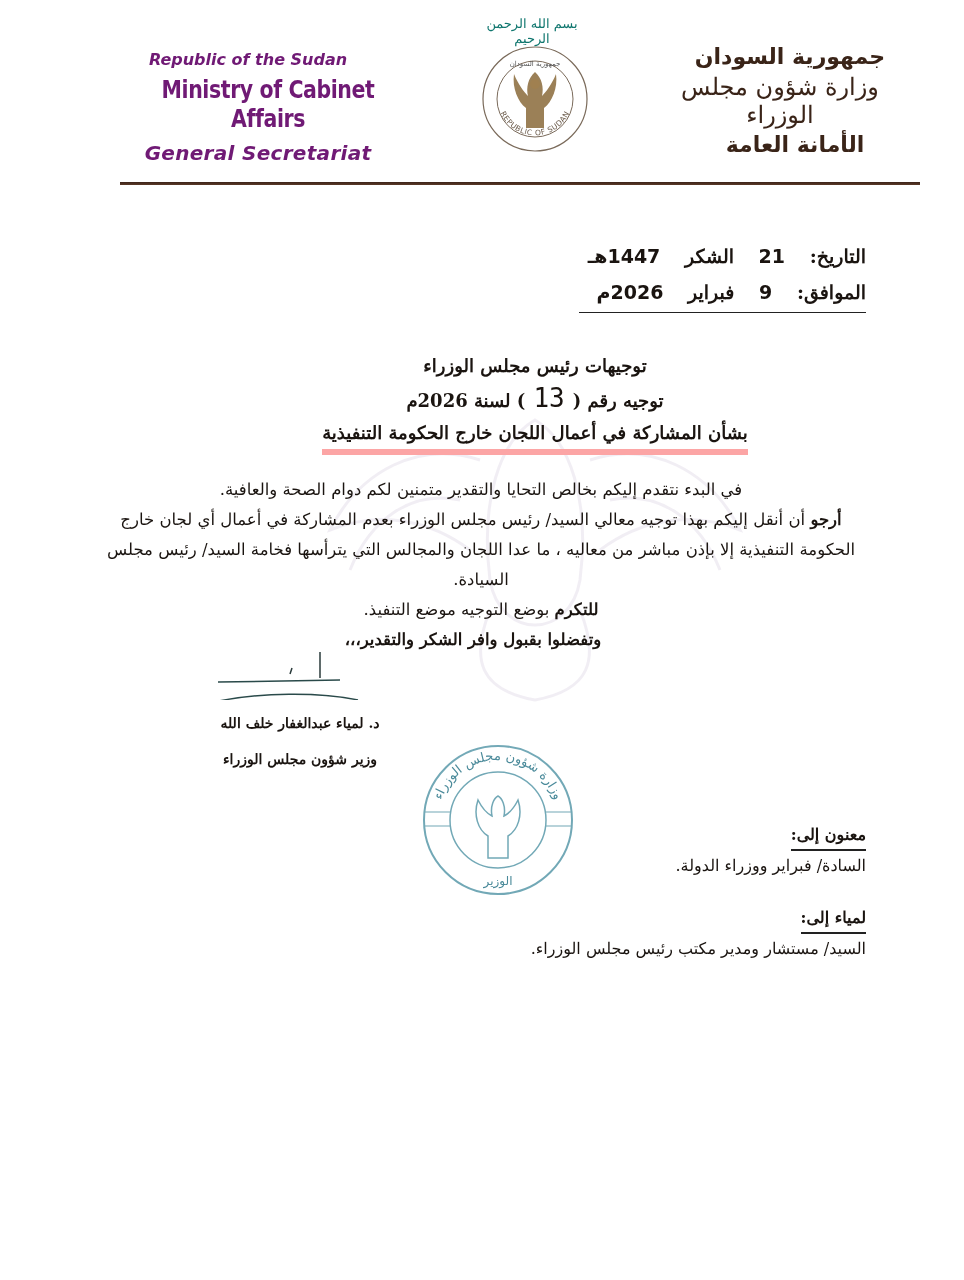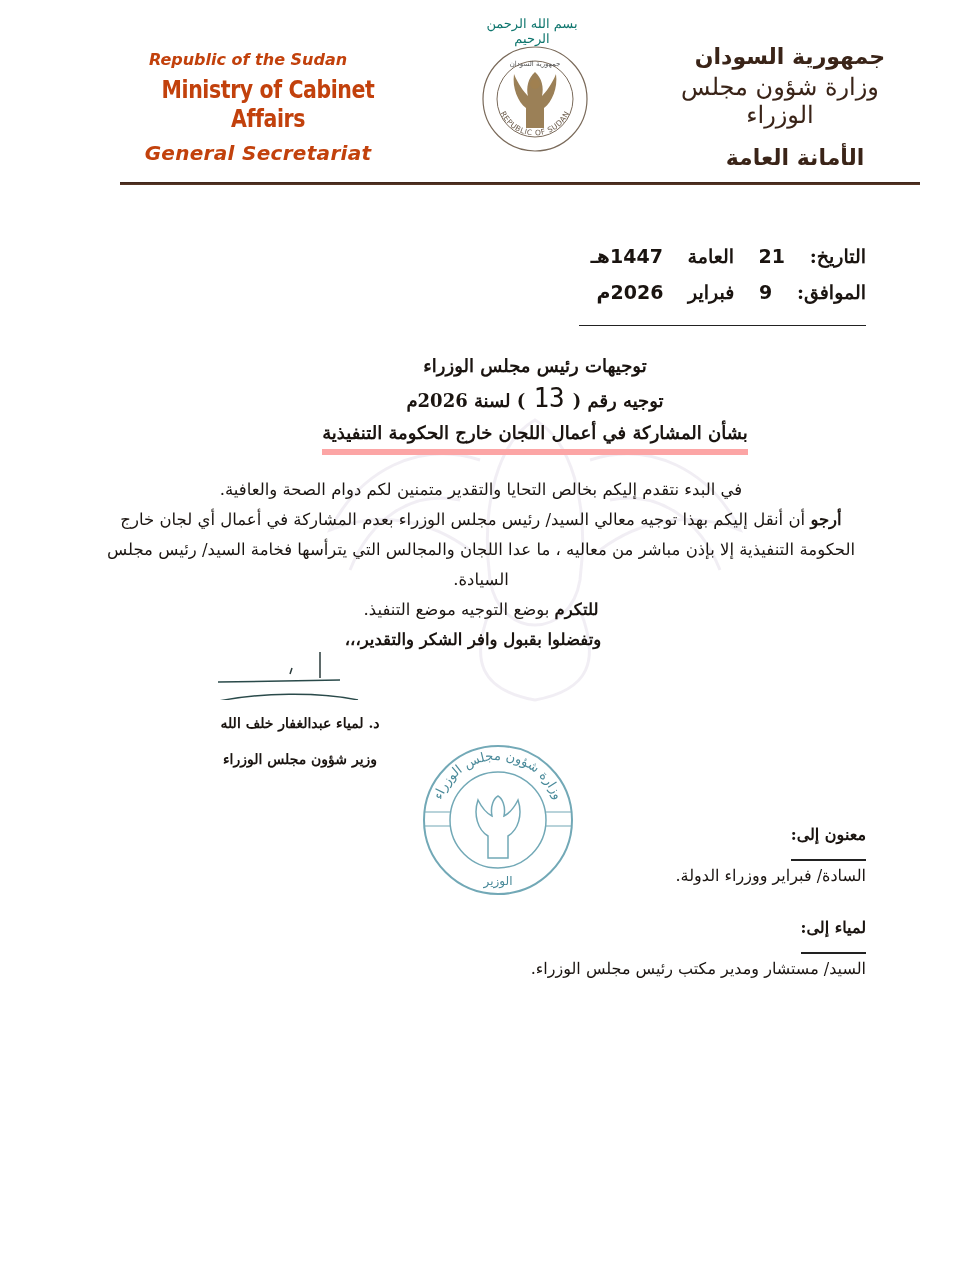--- a/index.html
+++ b/index.html
@@ -5,63 +5,63 @@
     html, body { margin: 0; padding: 0; }
     body {
       width: 964px; height: 1280px; position: relative; overflow: hidden;
       background: #ffffff;
       font-family: "DejaVu Serif", serif;
       color: #1a1410;
     }
     .abs { position: absolute; }
 
     
-    .en-block { left: 118px; top: 50px; width: 300px; text-align: center; color: #c2410c; font-family: "DejaVu Sans", sans-serif; font-style: italic; }
+    .en-block { left: 118px; top: 50px; width: 300px; text-align: center; color: #701a75; font-family: "DejaVu Sans", sans-serif; font-style: italic; }
     .en-country { font-size: 16px; font-weight: bold; margin-left: -40px; }
     .en-ministry { font-size: 25px; font-weight: bold; font-style: normal; transform: scaleX(0.82); transform-origin: center; margin-top: 6px; letter-spacing: -0.5px; }
     .en-secretariat { font-size: 20px; font-weight: bold; margin-top: 8px; margin-left: -20px; letter-spacing: 0.3px; }
 
     
     .ar-block { right: 54px; top: 44px; width: 260px; text-align: center; direction: rtl; color: #3a2418; font-family: "DejaVu Sans", sans-serif; }
     .ar-country { font-size: 22px; font-weight: bold; margin-right: -20px; }
     .ar-ministry { font-size: 24px; font-family: "DejaVu Serif", serif; margin-top: 4px; }
-    .ar-secretariat { font-size: 22px; font-weight: bold; margin-right: -30px; margin-top: 16px; letter-spacing: 2px; }
+    .ar-secretariat { font-size: 22px; font-weight: bold; margin-right: -30px; margin-top: 3px; letter-spacing: 2px; }
 
     
     .basmala { left: 482px; top: 16px; width: 100px; text-align: center; font-size: 13px; color: #0f766e; direction: rtl; font-family: "DejaVu Serif", serif; }
     .emblem { left: 480px; top: 44px; width: 110px; height: 110px; }
 
     .header-rule { left: 120px; top: 182px; width: 800px; height: 3px; background: linear-gradient(#3b2418, #5c3a28); }
 
     
     .dates { right: 98px; top: 238px; direction: rtl; text-align: right; font-family: "DejaVu Serif", serif; font-weight: bold; font-size: 19px; line-height: 36px; }
     .date-row span { margin-left: 18px; }
     .date-row .num { font-family: "DejaVu Sans", sans-serif; }
-    .date-row-2 { border-bottom: 1.5px solid #222; display: inline-block; padding-bottom: 15px; }
+    .date-row-2 { border-bottom: 1.5px solid #222; display: inline-block; padding-bottom: 2px; }
 
     
     .title-block { left: 300px; top: 350px; width: 470px; text-align: center; direction: rtl; font-weight: bold; font-size: 18px; line-height: 32px; }
     .title-line3 { border-bottom: 6px solid #fca5a5; display: inline-block; padding-bottom: 0px; }
     .directive-number { font-family: "DejaVu Sans Mono", monospace; font-weight: normal; font-size: 26px; letter-spacing: 2px; padding: 0 8px; }
 
     
     .body-text { left: 95px; top: 475px; width: 772px; direction: rtl; text-align: center; font-size: 16.5px; line-height: 30px; }
     .body-text p { margin: 0; }
     .bold { font-weight: bold; }
 
     
     .signature-mark { left: 210px; top: 650px; width: 150px; height: 50px; }
     .signatory { left: 200px; top: 705px; width: 200px; direction: rtl; text-align: center; font-weight: bold; font-size: 14px; line-height: 36px; }
 
     
     .stamp { left: 418px; top: 740px; width: 160px; height: 160px; }
 
     
     .recipients { right: 98px; top: 820px; direction: rtl; text-align: right; font-size: 16px; line-height: 30px; }
-    .rec-heading { font-weight: bold; border-bottom: 2px solid #222; display: inline-block; line-height: 24px; padding-bottom: 12px; }
+    .rec-heading { font-weight: bold; border-bottom: 2px solid #222; display: inline-block; line-height: 24px; padding-bottom: 2px; }
     .rec-block { margin-bottom: 22px; }
 
     
     .watermark { left: 300px; top: 380px; width: 470px; height: 330px; opacity: 0.09; }
   </style>
 </head>
 <body>
 
 <svg class="abs watermark" viewBox="0 0 470 330">
   <g fill="none" stroke="#6a4a8a" stroke-width="3">
@@ -98,21 +98,21 @@
   <div class="ar-ministry">وزارة شؤون مجلس الوزراء</div>
   <div class="ar-secretariat">الأمانة العامة</div>
 </div>
 
 <div class="abs header-rule"></div>
 
 <div class="abs dates">
   <div class="date-row">
     <span>التاريخ:</span>
     <span class="num">21</span>
-    <span>العامة</span>
+    <span>الشكر</span>
     <span class="num">1447هـ</span>
   </div>
   <div class="date-row date-row-2">
     <span>الموافق:</span>
     <span class="num">9</span>
     <span>فبراير</span>
     <span class="num">2026م</span>
   </div>
 </div>
 

